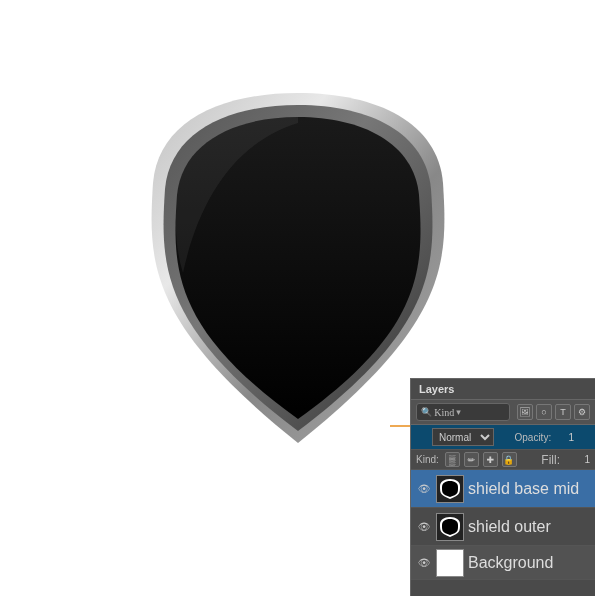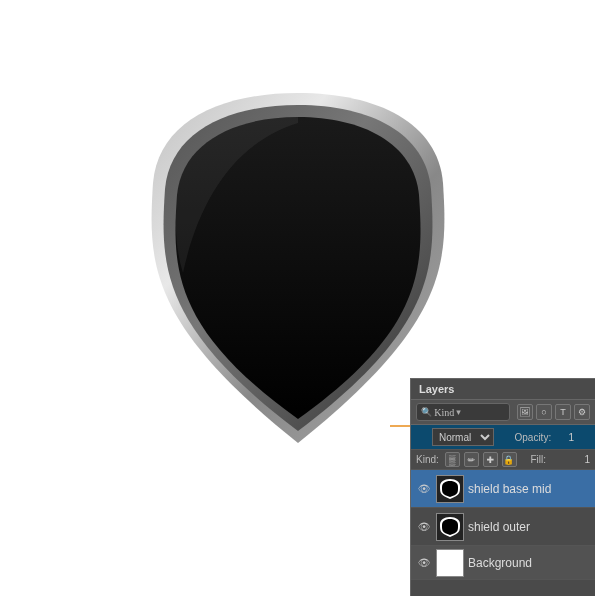--- a/index.html
+++ b/index.html
@@ -159,24 +159,24 @@
       border-radius: 2px;
       display: flex;
       align-items: center;
       justify-content: center;
       font-size: 9px;
       color: #ccc;
       cursor: pointer;
     }
 
     .fill-label {
-      font-size: 10px;
+      font-size: 12px;
       color: #bbb;
       margin-left: auto;
-      margin-right: 18px;
+      margin-right: 4px;
     }
 
     .fill-value {
       font-size: 10px;
       color: #ccc;
       width: 22px;
       text-align: right;
     }
 
     
@@ -221,21 +221,21 @@
       align-items: center;
       justify-content: center;
       overflow: hidden;
     }
 
     .layer-thumb.white-bg {
       background: #fff;
     }
 
     .layer-name {
-      font-size: 12px;
+      font-size: 16px;
       color: #ddd;
       flex: 1;
     }
 
     .layer-name.italic {
     }
 
     
     .arrow-indicator {
       position: absolute;

